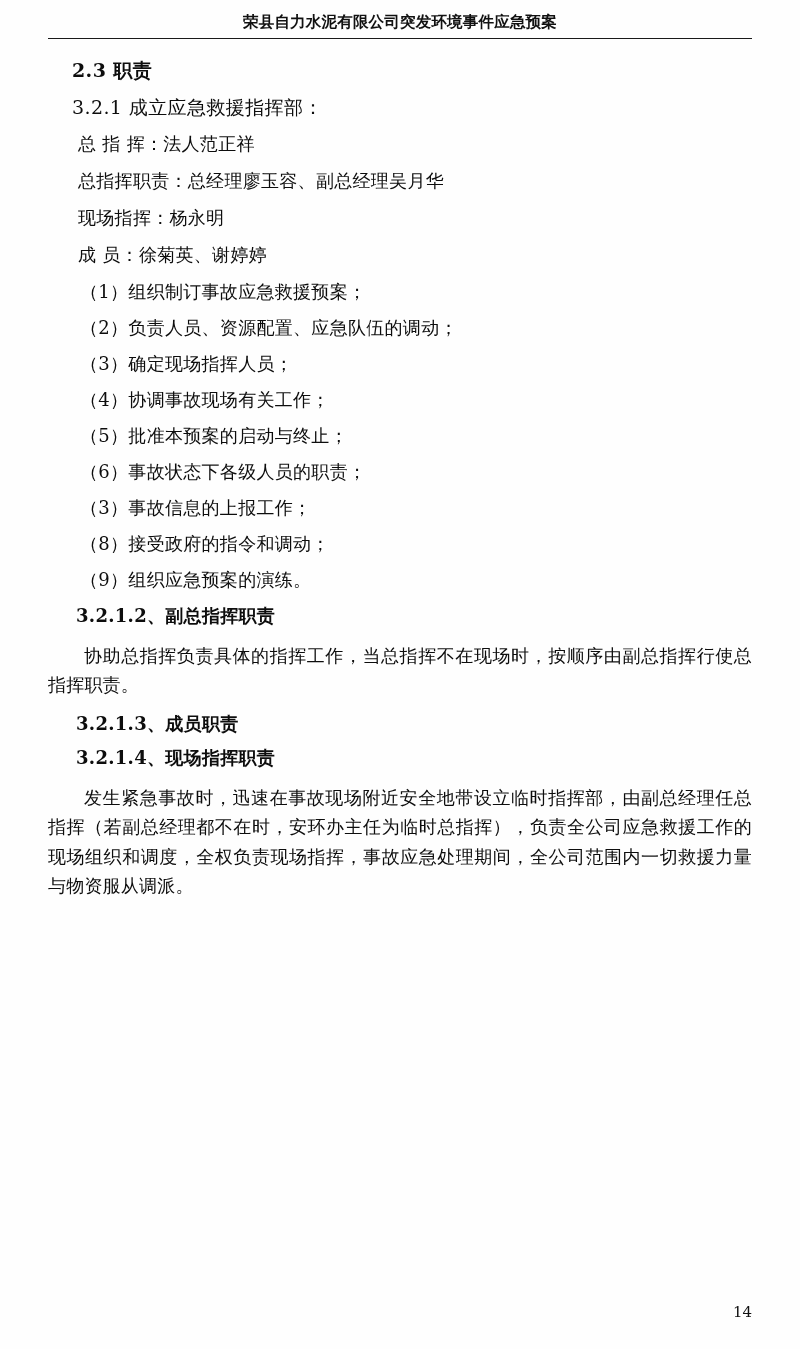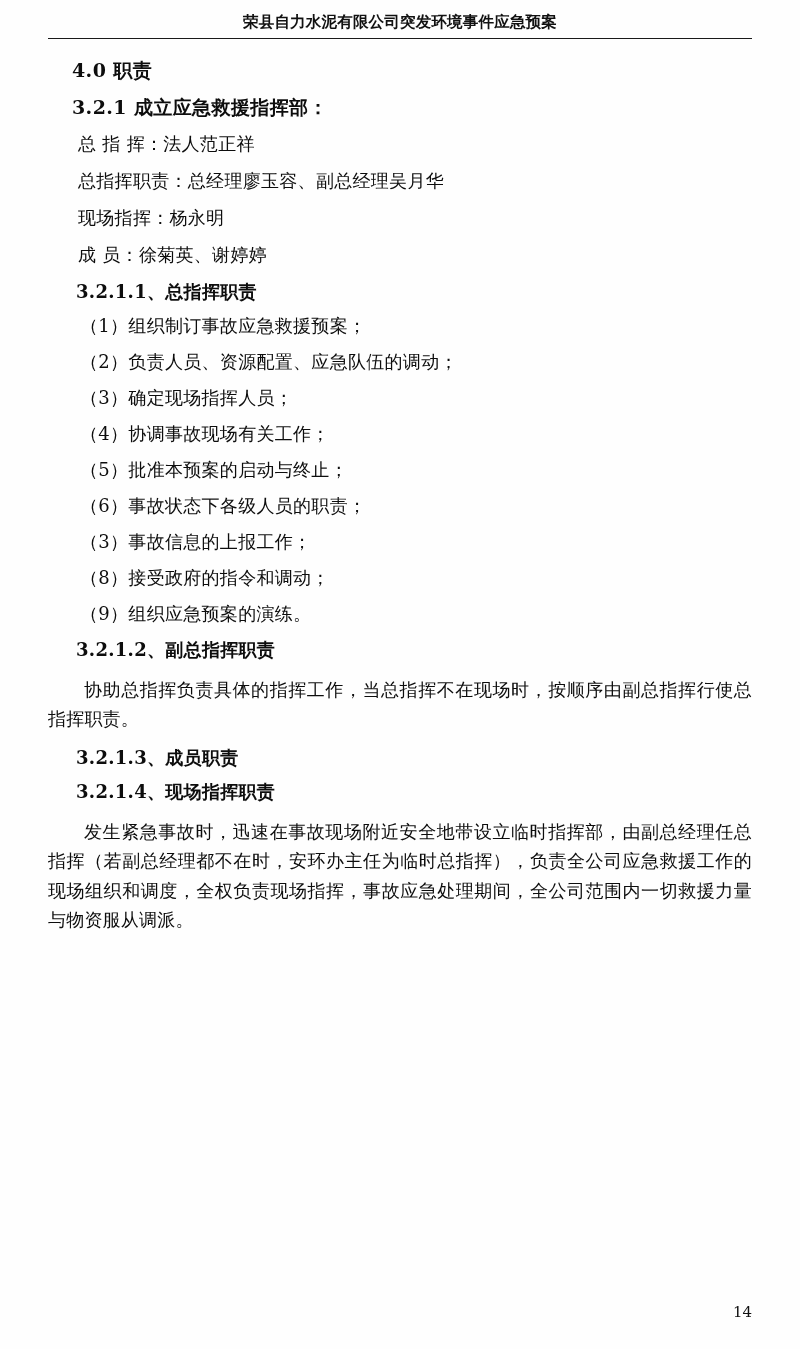--- a/index.html
+++ b/index.html
@@ -40,21 +40,21 @@
     line-height: 1.0;
   }
   .h2 {
     font-weight: 700;
     font-size: 19px;
     margin: 0 0 18px 0;
     padding-left: 24px;
     letter-spacing: 0.4px;
   }
   .h3 {
-    font-weight: 700;
+    font-weight: 400;
     font-size: 19px;
     margin: 8px 0 18px 0;
     padding-left: 24px;
     letter-spacing: 0.4px;
   }
   .h4 {
     font-weight: 700;
     font-size: 18px;
     margin: 0 0 16px 0;
     padding-left: 28px;
@@ -94,30 +94,29 @@
 
 <div class="page">
 
   <div class="header">
     <div>荣县自力水泥有限公司突发环境事件应急预案</div>
     <div class="header-rule"></div>
   </div>
 
   <div class="content">
 
-    <div class="h2">4.0 职责</div>
+    <div class="h2">2.3 职责</div>
 
     <div class="h3">3.2.1 成立应急救援指挥部：</div>
 
     <div class="roleline">总 指 挥：法人范正祥</div>
     <div class="roleline">总指挥职责：总经理廖玉容、副总经理吴月华</div>
     <div class="roleline">现场指挥：杨永明</div>
     <div class="roleline">成    员：徐菊英、谢婷婷</div>
 
-    <div class="h4">3.2.1.1、总指挥职责</div>
 
     <div class="listitem">（1）组织制订事故应急救援预案；</div>
     <div class="listitem">（2）负责人员、资源配置、应急队伍的调动；</div>
     <div class="listitem">（3）确定现场指挥人员；</div>
     <div class="listitem">（4）协调事故现场有关工作；</div>
     <div class="listitem">（5）批准本预案的启动与终止；</div>
     <div class="listitem">（6）事故状态下各级人员的职责；</div>
     <div class="listitem">（3）事故信息的上报工作；</div>
     <div class="listitem">（8）接受政府的指令和调动；</div>
     <div class="listitem">（9）组织应急预案的演练。</div>

